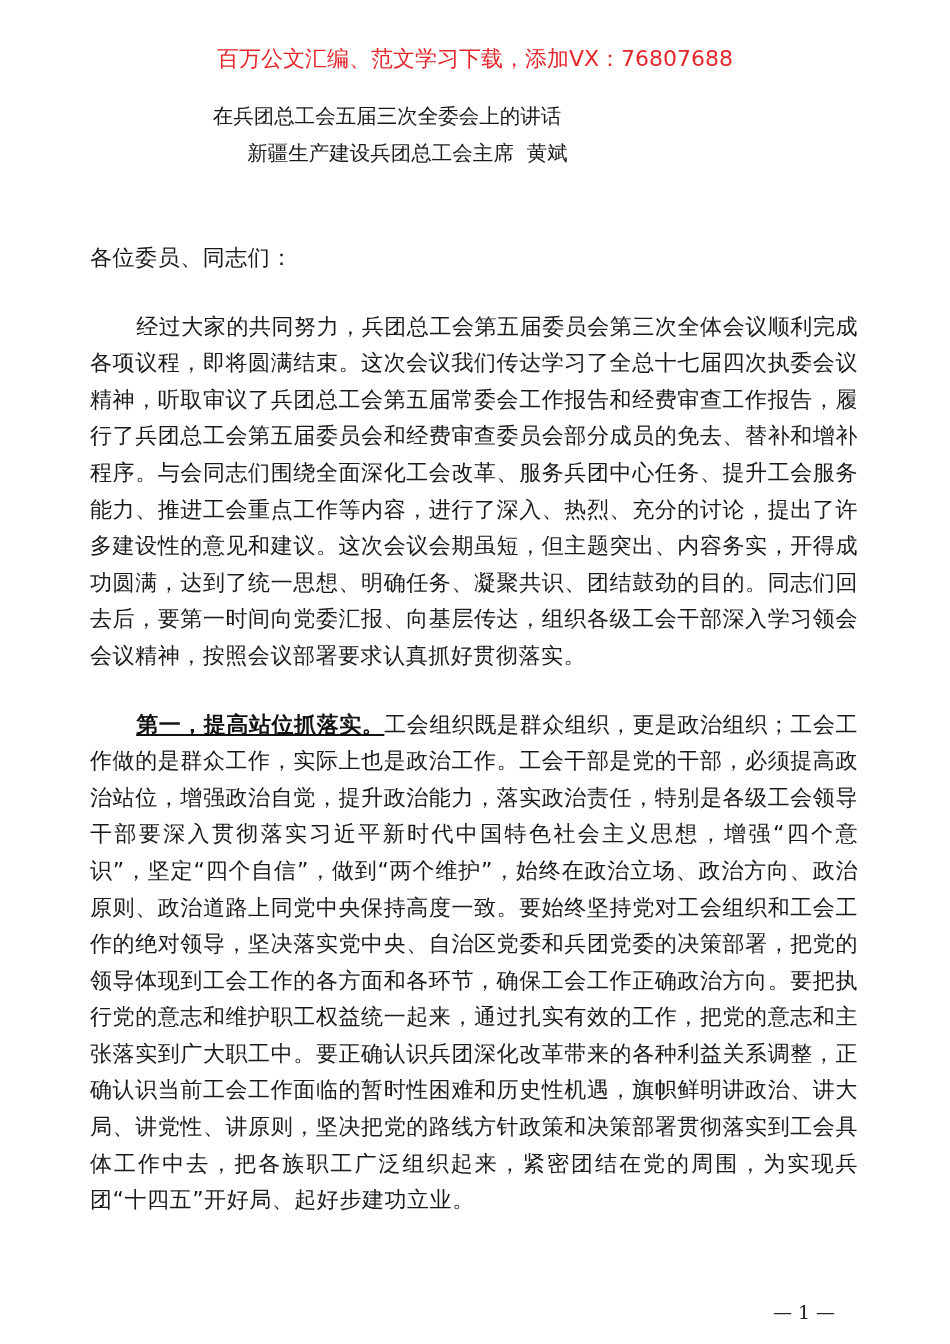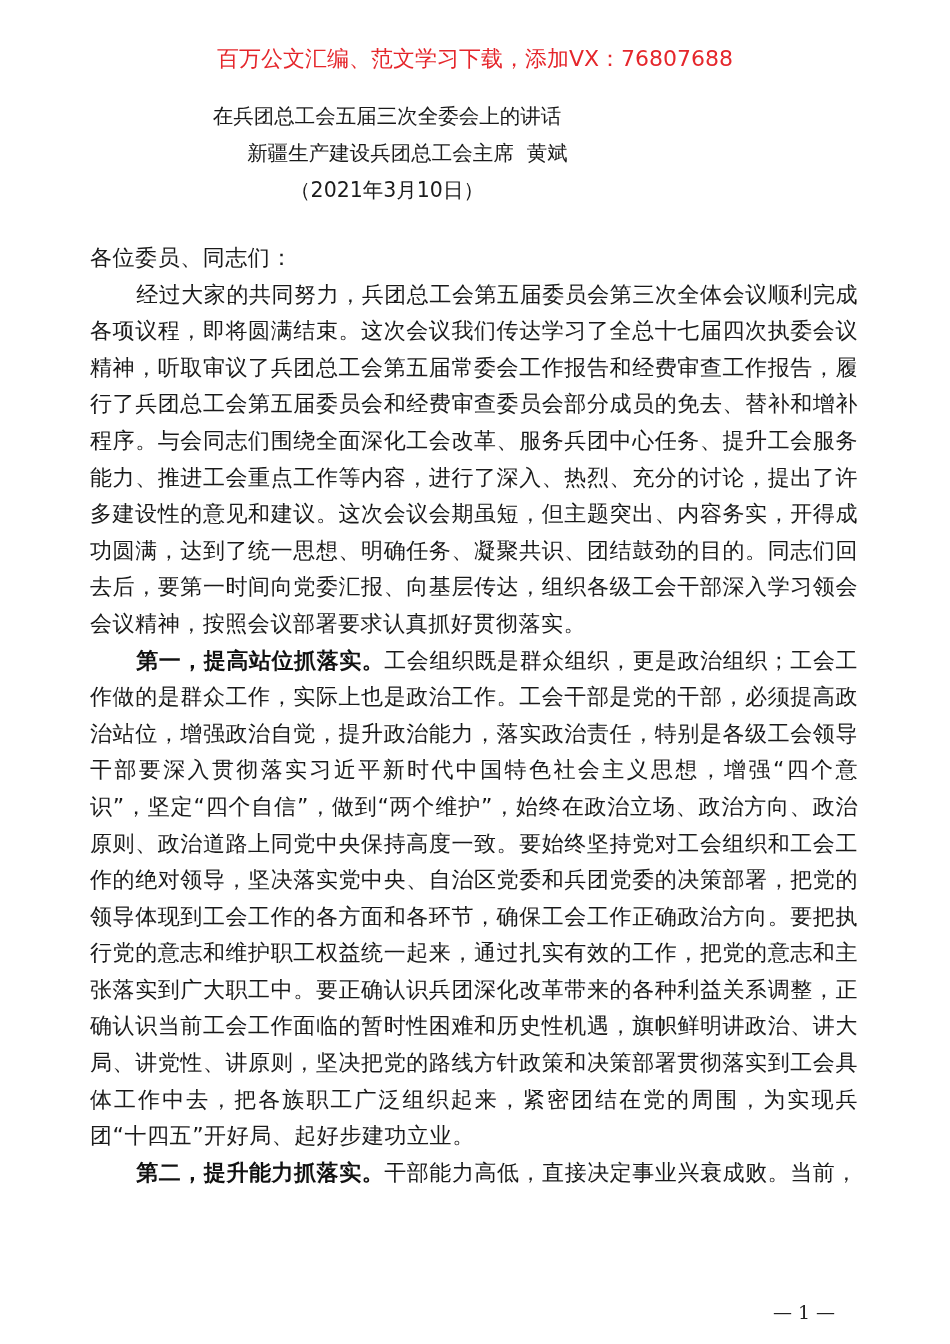--- a/index.html
+++ b/index.html
@@ -55,24 +55,26 @@
     text-justify: inter-character;
     color: #1a1a1a;
     letter-spacing: 0.55px;
   }
   .body p {
     margin: 0;
     padding: 0;
   }
   .body p.indent {
     text-indent: 2.1em;
+    margin-top: 32px;
   }
   .body strong {
     font-weight: bold;
     color: #111;
+    text-decoration: underline;
   }
   .footer {
     position: absolute;
     top: 1300px;
     left: 764px;
     width: 80px;
     text-align: center;
     font-family: "DejaVu Serif", "Liberation Serif", serif;
     font-size: 19px;
     line-height: 24px;
@@ -83,29 +85,27 @@
 </head>
 <body>
 
 <div class="page">
 
   <div class="watermark">百万公文汇编、范文学习下载，添加VX：76807688</div>
 
   <div class="title-block">
     <div>在兵团总工会五届三次全委会上的讲话</div>
     <div style="white-space: pre; margin-left: 41px;">新疆生产建设兵团总工会主席  黄斌</div>
-    <div>（2021年3月10日）</div>
   </div>
 
   <div class="body">
     <p>各位委员、同志们：</p>
 
     <p class="indent"><span>经过大家的共同努力，兵团总工会第五届委员会第三次全体会议顺利完成各项议程，即将圆满结束。这次会议我们传达学习了全总十七届四次执委会议精神，听取审议了兵团总工会第五届常委会工作报告和经费审查工作报告，履行了兵团总工会第五届委员会和经费审查委员会部分成员的免去、替补和增补程序。与会同志们围绕全面深化工会改革、服务兵团中心任务、提升工会服务能力、推进工会重点工作等内容，进行了深入、热烈、充分的讨论，提出了许多建设性的意见和建议。这次会议会期虽短，但主题突出、内容务实，开得成功圆满，达到了统一思想、明确任务、凝聚共识、团结鼓劲的目的。同志们回去后，要第一时间向党委汇报、向基层传达，组织各级工会干部深入学习领会会议精神，按照会议部署要求认真抓好贯彻落实。</span></p>
 
 
     <p class="indent"><strong>第一，提高站位抓落实。</strong><span>工会组织既是群众组织，更是政治组织；工会工作做的是群众工作，实际上也是政治工作。工会干部是党的干部，必须提高政治站位，增强政治自觉，提升政治能力，落实政治责任，特别是各级工会领导干部要深入贯彻落实习近平新时代中国特色社会主义思想，增强“四个意识”，坚定“四个自信”，做到“两个维护”，始终在政治立场、政治方向、政治原则、政治道路上同党中央保持高度一致。要始终坚持党对工会组织和工会工作的绝对领导，坚决落实党中央、自治区党委和兵团党委的决策部署，把党的领导体现到工会工作的各方面和各环节，确保工会工作正确政治方向。要把执行党的意志和维护职工权益统一起来，通过扎实有效的工作，把党的意志和主张落实到广大职工中。要正确认识兵团深化改革带来的各种利益关系调整，正确认识当前工会工作面临的暂时性困难和历史性机遇，旗帜鲜明讲政治、讲大局、讲党性、讲原则，坚决把党的路线方针政策和决策部署贯彻落实到工会具体工作中去，把各族职工广泛组织起来，紧密团结在党的周围，为实现兵团“十四五”开好局、起好步建功立业。</span></p>
 
-    <p class="indent"><strong>第二，提升能力抓落实。</strong><span>干部能力高低，直接决定事业兴衰成败。当前，</span></p>
   </div>
 
   <div class="footer">— 1 —</div>
 
 </div>
 
 </body></html>

